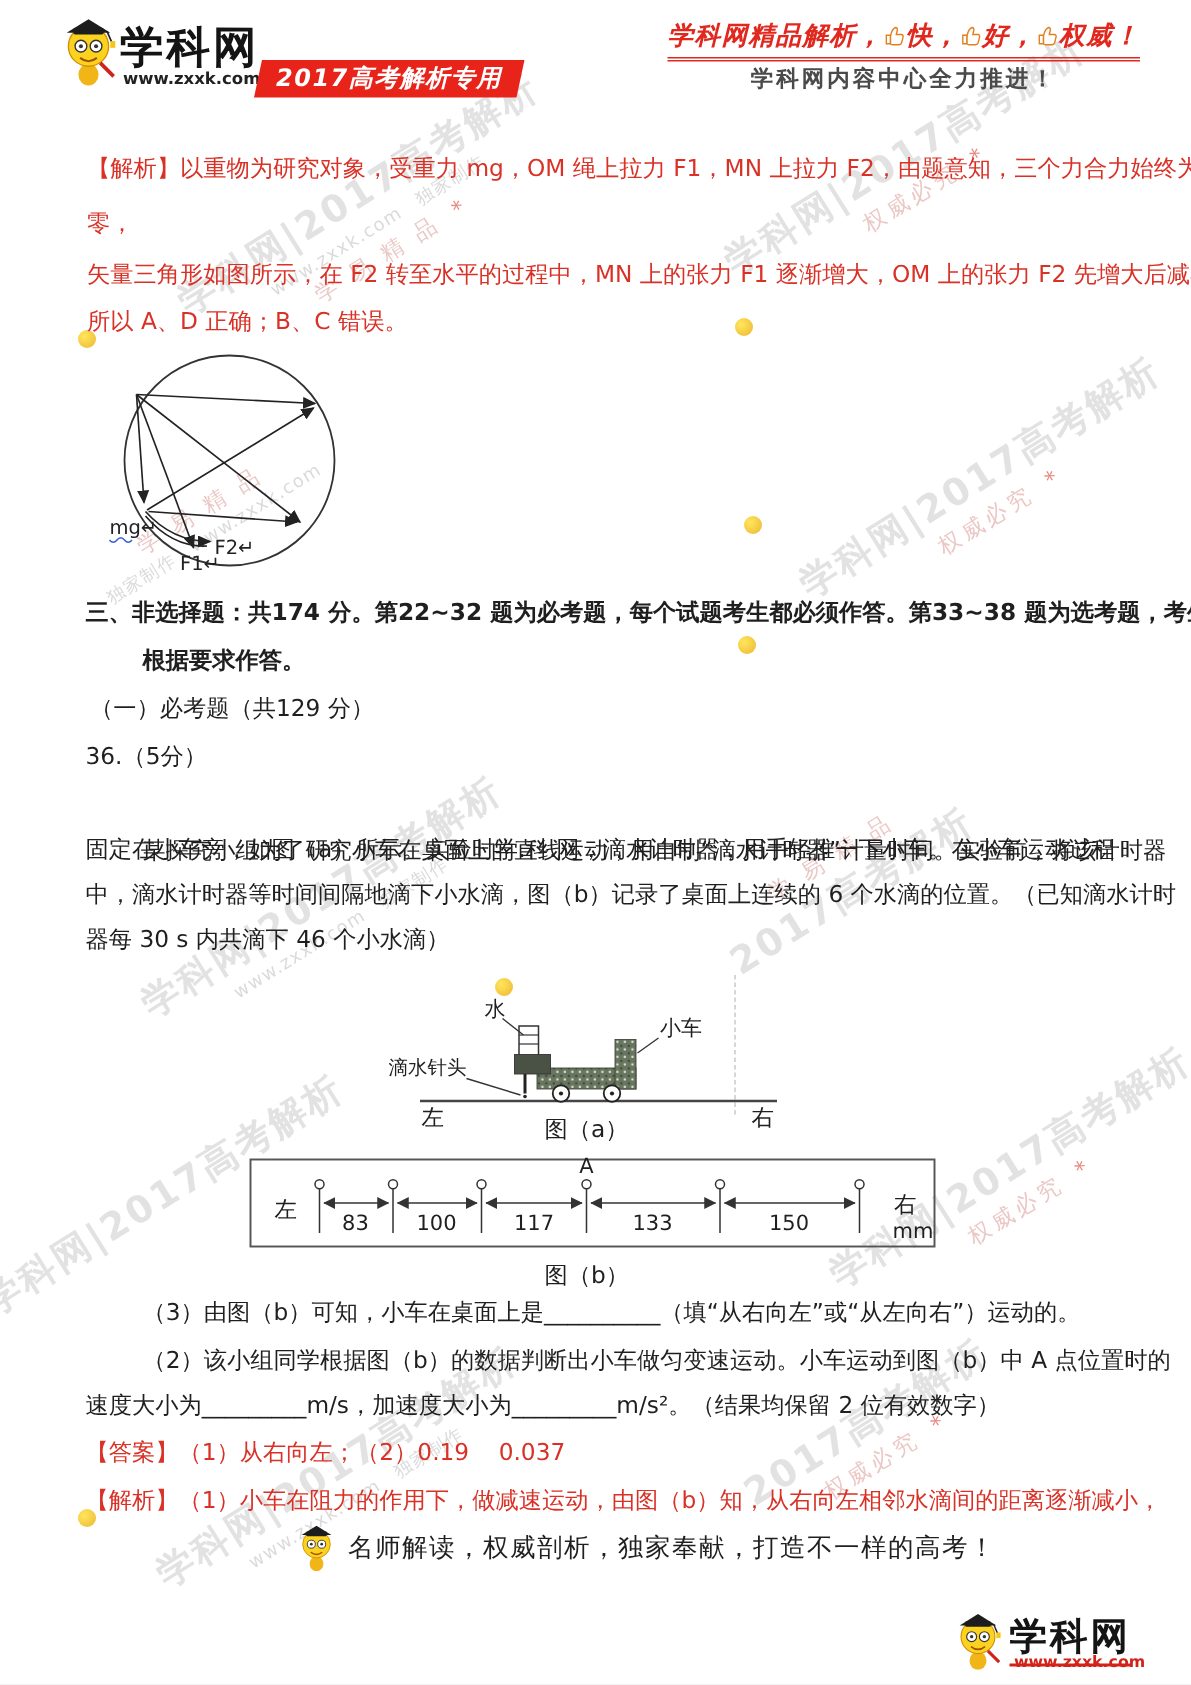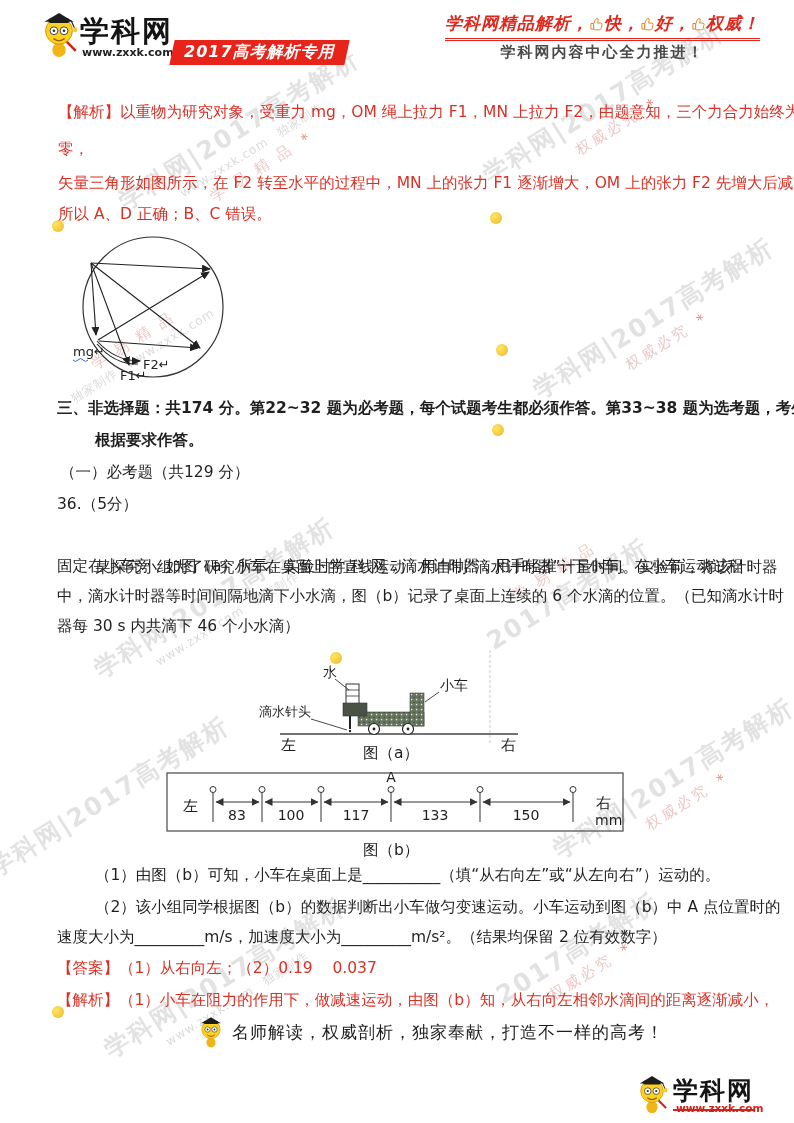--- a/index.html
+++ b/index.html
@@ -235,21 +235,21 @@
       <text x="126" y="49">100</text>
       <text x="191" y="49">117</text>
       <text x="270" y="49">133</text>
       <text x="361" y="49">150</text>
     </g>
     <text x="431" y="37" font-size="15" fill="#1f1f1f">右</text>
     <text x="430" y="54" font-size="14" fill="#1f1f1f">mm</text>
   </svg>
   <div class="tl center" style="left:363px;top:841px">图（b）</div>
 
-  <div class="tl" style="left:95px;top:866px">（1）由图（b）可知，小车在桌面上是__________（填“从右向左”或“从左向右”）运动的。</div>
+  <div class="tl" style="left:95px;top:866px">（3）由图（b）可知，小车在桌面上是__________（填“从右向左”或“从左向右”）运动的。</div>
   <div class="tl" style="left:95px;top:898px">（2）该小组同学根据图（b）的数据判断出小车做匀变速运动。小车运动到图（b）中 A 点位置时的</div>
   <div class="tl" style="left:57px;top:928px">速度大小为_________m/s，加速度大小为_________m/s²。（结果均保留 2 位有效数字）</div>
 
   <div class="tl red" style="left:57px;top:959px">【答案】（1）从右向左；（2）0.19    0.037</div>
   <div class="tl red" style="left:57px;top:991px">【解析】（1）小车在阻力的作用下，做减速运动，由图（b）知，从右向左相邻水滴间的距离逐渐减小，</div>
 
   <svg class="mascot" style="left:198px;top:1014px;width:26px;height:34px" viewBox="0 0 34 44">
     <ellipse cx="17" cy="37" rx="6" ry="6.5" fill="#f2b517"></ellipse>
     <circle cx="17" cy="20" r="12" fill="#fcd220" stroke="#d09000" stroke-width="0.8"></circle>
     <path d="M4,12 L30,12 L17,4 Z" fill="#1d1d1d"></path>

